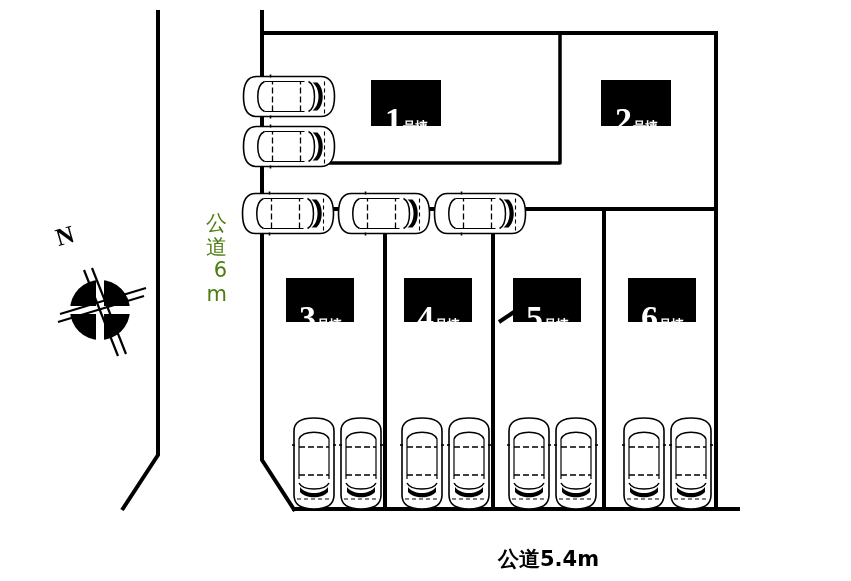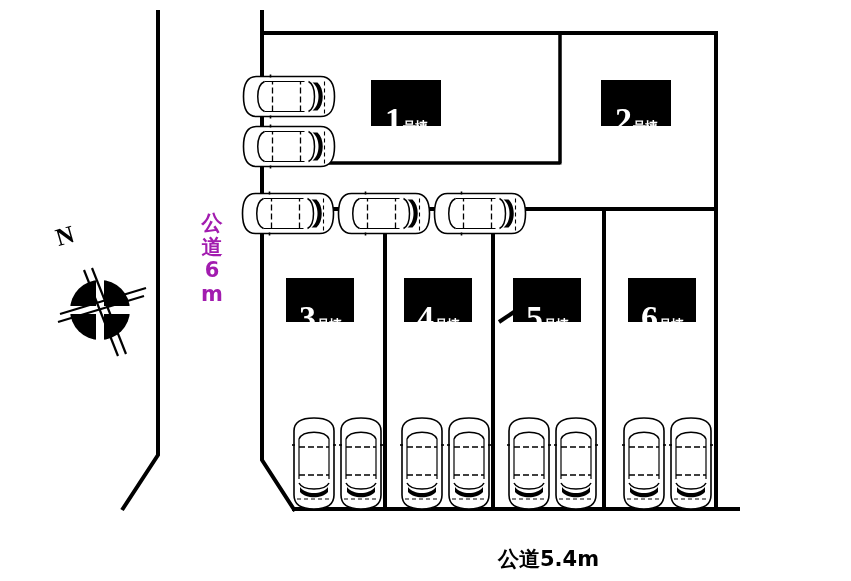--- a/index.html
+++ b/index.html
@@ -48,26 +48,26 @@
     font-family: "DejaVu Sans", "Liberation Sans", sans-serif;
     font-weight: 700;
     font-size: 13px;
     margin-left: 1px;
     letter-spacing: -1px;
     margin-top: 40px;
   }
   
   .road-label-vertical {
     position: absolute;
-    color: #a21caf;
+    color: #4d7c0f;
     font-family: "DejaVu Sans", "Liberation Sans", sans-serif;
-    font-weight: 700;
+    font-weight: 400;
     font-size: 21px;
     line-height: 1.12;
-    text-align: center;
+    text-align: right;
     writing-mode: horizontal-tb;
     width: 30px;
   }
   .road-label-vertical span {
     display: block;
   }
   .road-label-bottom {
     position: absolute;
     color: #000000;
     font-family: "DejaVu Sans", "Liberation Sans", sans-serif;

